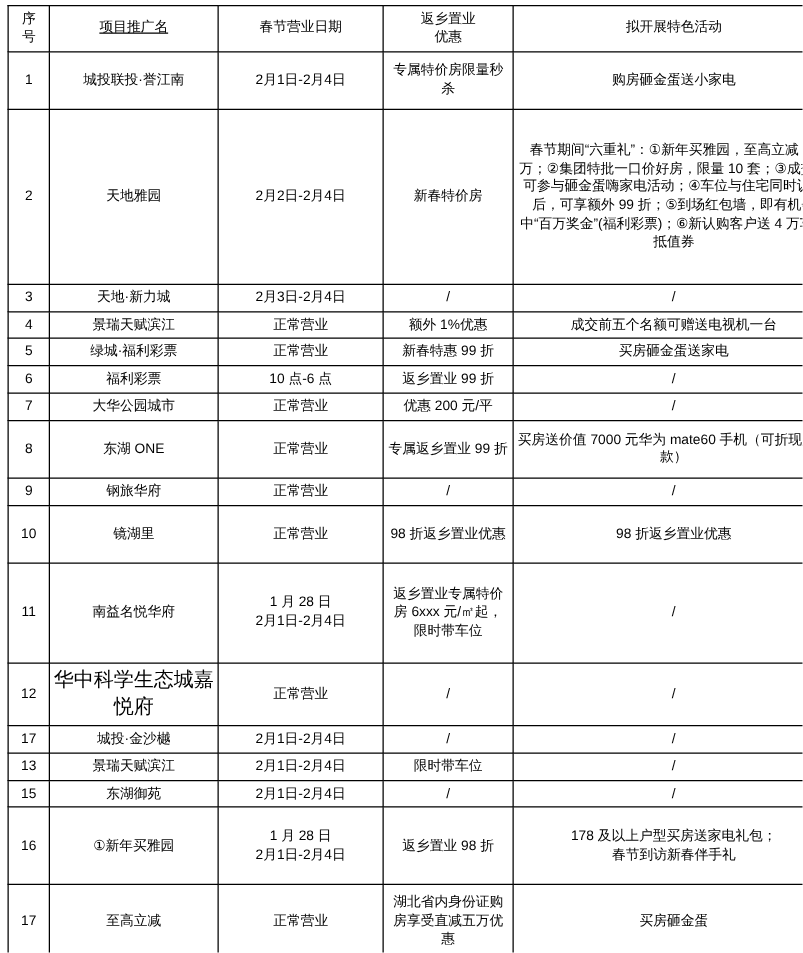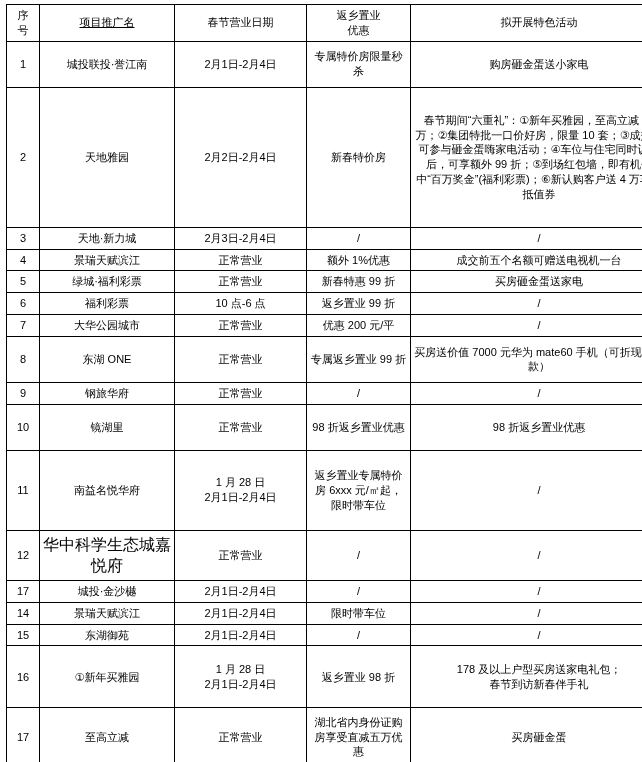--- a/index.html
+++ b/index.html
@@ -174,21 +174,21 @@
         <td class="act">/</td>
       </tr>
       <tr class="short">
         <td class="idx">17</td>
         <td class="name">城投·金沙樾</td>
         <td class="date">2月1日-2月4日</td>
         <td class="offer">/</td>
         <td class="act">/</td>
       </tr>
       <tr class="short">
-        <td class="idx">14</td>
+        <td class="idx">13</td>
         <td class="name">景瑞天赋滨江</td>
         <td class="date">2月1日-2月4日</td>
         <td class="offer">限时带车位</td>
         <td class="act">/</td>
       </tr>
       <tr class="short">
         <td class="idx">15</td>
         <td class="name">东湖御苑</td>
         <td class="date">2月1日-2月4日</td>
         <td class="offer">/</td>

